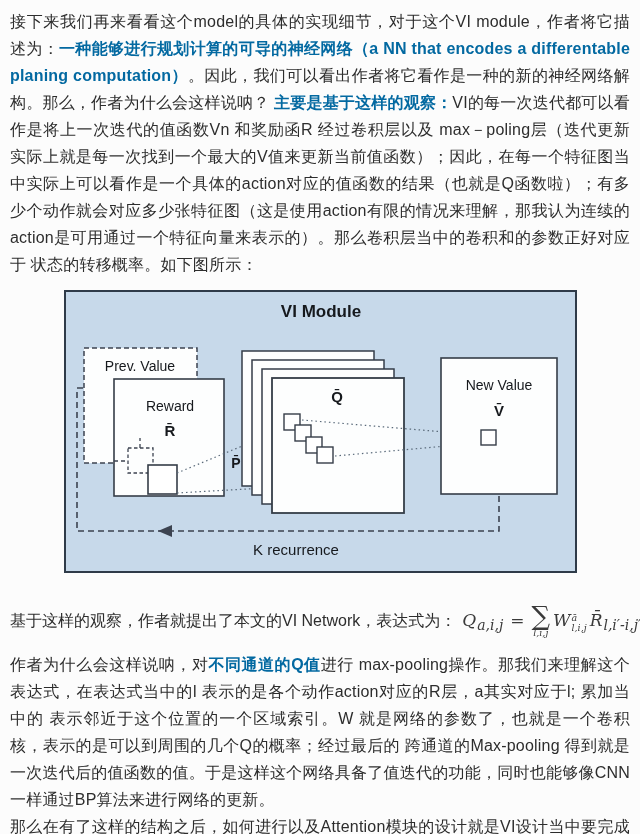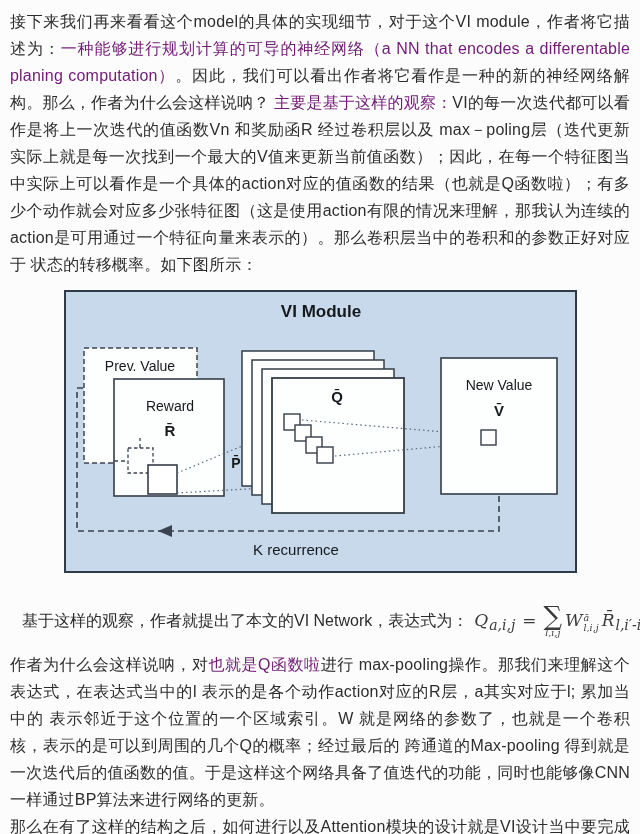--- a/index.html
+++ b/index.html
@@ -8,30 +8,30 @@
     width: 640px; height: 834px; overflow: hidden;
     background: #fcfcfc;
     font-family: "Liberation Sans", "DejaVu Sans", sans-serif;
     color: #2d2d2d;
   }
   .content { padding: 8px 10px 0 10px; }
   p.para {
     margin: 0; font-size: 16px; line-height: 27px;
     text-align: justify; letter-spacing: 0.2px;
   }
-  .bd { font-weight: normal; color: #701a75; }
+  .bd { font-weight: bold; color: #0369a1; }
   
   .figure-wrap { margin: 12px 0 26px 54px; }
   svg text {
     font-family: "Liberation Sans", "DejaVu Sans", sans-serif;
     fill: #16191d;
   }
   
   .formula-line {
-    display: flex; align-items: center; margin: 0 0 14px 12px;
+    display: flex; align-items: center; margin: 0 0 14px 0;
     font-size: 16px; line-height: 27px; white-space: nowrap;
   }
   .fx {
     display: inline-flex; align-items: center; margin-left: 6px;
     font-family: "DejaVu Serif", "Liberation Serif", serif;
     font-style: italic; font-size: 17px; color: #3a3a3a;
   }
   .fx .sb { font-size: 14px; transform: translateY(5px); margin-left: 1px; font-style: italic; }
   .fx .eq { font-style: normal; margin: 0 7px; }
   .fx .sum { display: inline-flex; flex-direction: column; align-items: center; margin-right: 3px; }
@@ -115,17 +115,17 @@
       <span>W</span>
       <span class="stack">
         <span>ā</span>
         <span>l,i,j</span>
       </span>
       <span>R̄</span>
         <span class="sb">l,i′-i,j′-j</span>
     </span>
   </div>
 
-  <p class="para"><span>作者为什么会这样说呐，对</span><span class="bd">也就是Q函数啦</span><span>进行 max-pooling操作。那我们来理解这个表达式，在表达式当中的l 表示的是各个动作action对应的R层，a其实对应于l; 累加当中的 表示邻近于这个位置的一个区域索引。W 就是网络的参数了，也就是一个卷积核，表示的是可以到周围的几个Q的概率；经过最后的 跨通道的Max-pooling 得到就是一次迭代后的值函数的值。于是这样这个网络具备了值迭代的功能，同时也能够像CNN一样通过BP算法来进行网络的更新。</span></p>
+  <p class="para"><span>作者为什么会这样说呐，对</span><span class="bd">不同通道的Q值</span><span>进行 max-pooling操作。那我们来理解这个表达式，在表达式当中的l 表示的是各个动作action对应的R层，a其实对应于l; 累加当中的 表示邻近于这个位置的一个区域索引。W 就是网络的参数了，也就是一个卷积核，表示的是可以到周围的几个Q的概率；经过最后的 跨通道的Max-pooling 得到就是一次迭代后的值函数的值。于是这样这个网络具备了值迭代的功能，同时也能够像CNN一样通过BP算法来进行网络的更新。</span></p>
 
   <p class="para gap-lg"><span>那么在有了这样的结构之后，如何进行以及Attention模块的设计就是VI设计当中要完成的了。</span></p>
 
 </div>
 
 </body></html>

